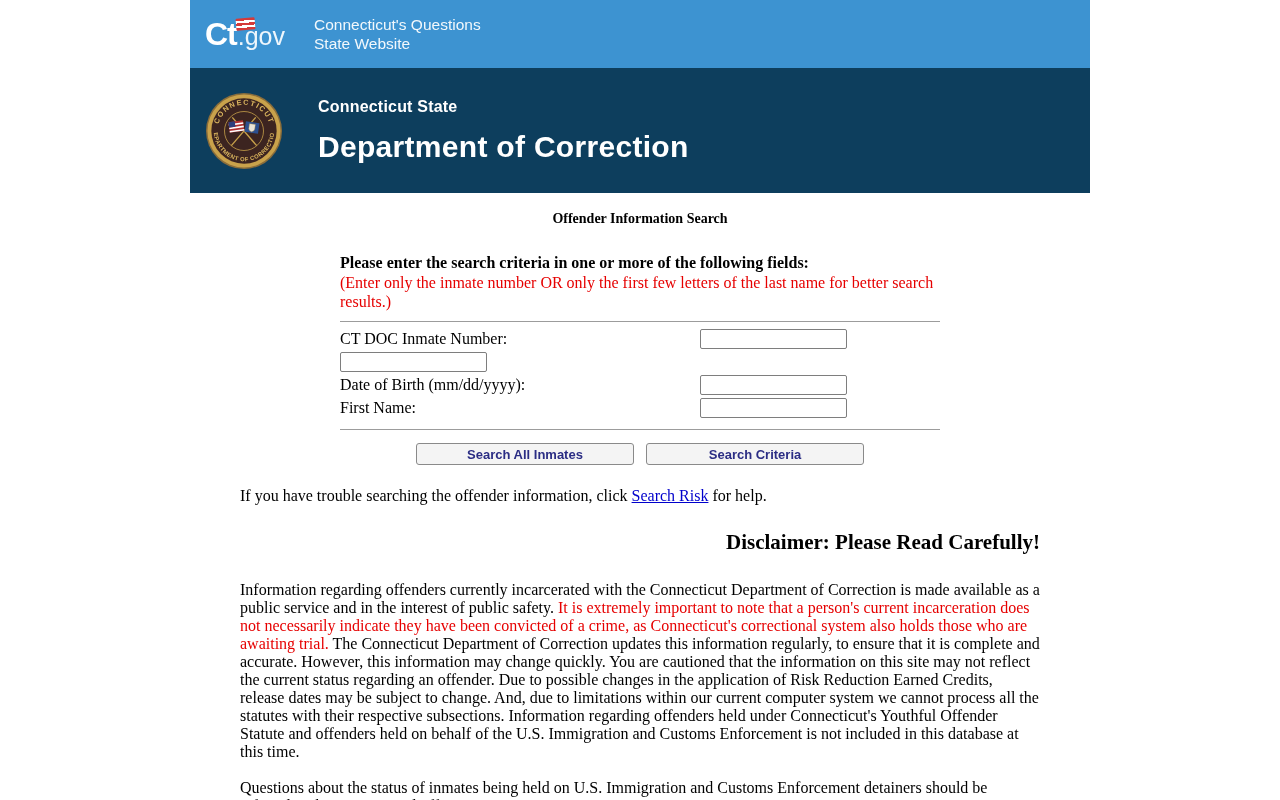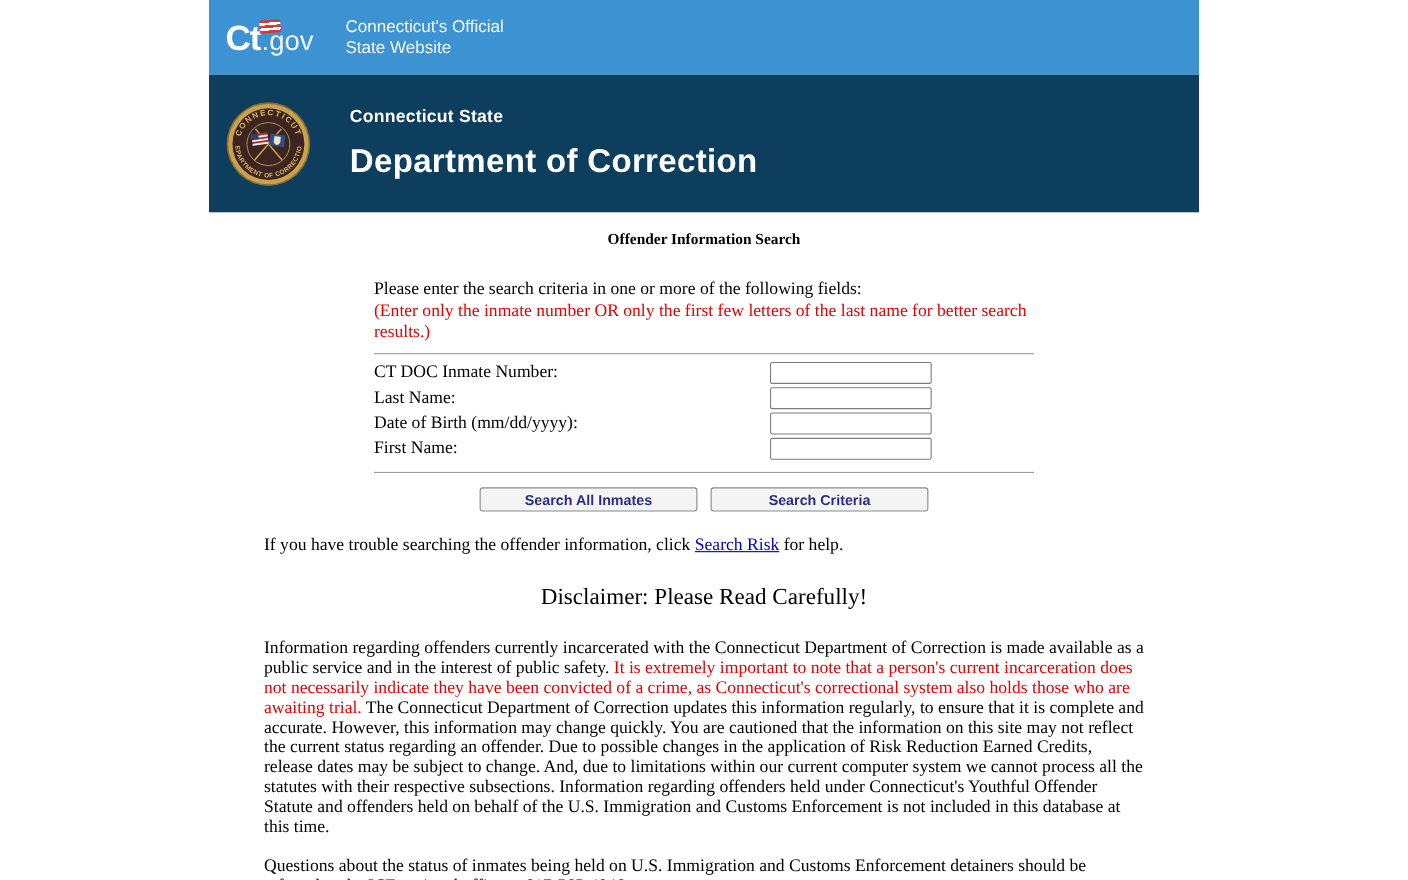--- a/index.html
+++ b/index.html
@@ -60,69 +60,69 @@
 
   
   .main { width: 800px; margin: 0 auto; font-size: 16px; line-height: 18px; }
 
   .page-title {
     font-size: 14px; font-weight: bold; text-align: center;
     margin: 14px 0 0; line-height: 24px;
   }
 
   .form-area { width: 600px; margin: 22px auto 0; }
-  .intro-line { margin: 0; line-height: 19px; }
+  .intro-line { margin: 0; line-height: 19px; font-weight: bold; }
   .note { color: #e60000; margin: 1px 0 0; line-height: 19px; }
 
   .rule { border: 0; border-top: 1px solid #9c9c9c; margin: 10px 0 5px; }
 
   .form-row { display: flex; align-items: center; height: 23px; }
   .form-row .field-label { width: 360px; flex: none; }
   .form-row input {
     width: 147px; height: 20px;
     border: 1px solid #7e7e7e; border-radius: 2px;
     font: 13px "Liberation Sans", sans-serif;
     padding: 1px 3px; background: #ffffff;
   }
 
   .buttons-row { text-align: center; margin-top: 13px; }
   .form-btn {
-    width: 198px; height: 22px; margin: 0 4px;
+    width: 218px; height: 22px; margin: 0 4px;
     font-family: "Liberation Sans", sans-serif;
     font-weight: bold; font-size: 13px;
     color: #2b2d84;
     background: #f4f4f4;
     border: 1px solid #8a8a8a; border-radius: 3px;
     cursor: pointer;
   }
 
   .help-line { margin: 21px 0 0; line-height: 19px; }
   .link { color: #0000cc; text-decoration: underline; cursor: pointer; }
 
   .disclaimer-title {
-    font-size: 21px; font-weight: normal; text-align: center;
+    font-size: 21px; font-weight: bold; text-align: right;
     margin: 25px 0 27px; line-height: 24px;
   }
 
   .para { margin: 0 0 18px; font-family: Liberation Serif, serif; }
   .red { color: #e60000; }
 </style>
 </head>
 <body>
 
 <div class="header-wrap">
 
   <div class="topbar">
     <div class="logo">
       <span class="logo-ct">Ct</span>
       <span class="logo-flag"></span>
       <span class="logo-gov">.gov</span>
     </div>
     <div class="tagline">
-      <div>Connecticut's Official</div>
+      <div>Connecticut's Questions</div>
       <div>State Website</div>
     </div>
   </div>
 
   <div class="banner">
     <svg class="seal" viewBox="0 0 80 80">
       <defs>
         <path id="arcTop" d="M 13,40 A 27,27 0 0 1 67,40"></path>
         <path id="arcBot" d="M 9,40 A 31,31 0 0 0 71,40"></path>
       </defs>
@@ -168,21 +168,20 @@
     <p class="intro-line">Please enter the search criteria in one or more of the following fields:</p>
     <p class="note">(Enter only the inmate number OR only the first few letters of the last name for better search results.)</p>
 
     <hr class="rule">
 
     <div class="form-row">
       <span class="field-label">CT DOC Inmate Number:</span>
       <input type="text" value="" style="">
     </div>
     <div class="form-row">
-      <span class="field-label">Last Name:</span>
       <input type="text" value="" style="">
     </div>
     <div class="form-row">
       <span class="field-label">Date of Birth (mm/dd/yyyy):</span>
       <input type="text" value="" style="">
     </div>
     <div class="form-row">
       <span class="field-label">First Name:</span>
       <input type="text" value="" style="">
     </div>

